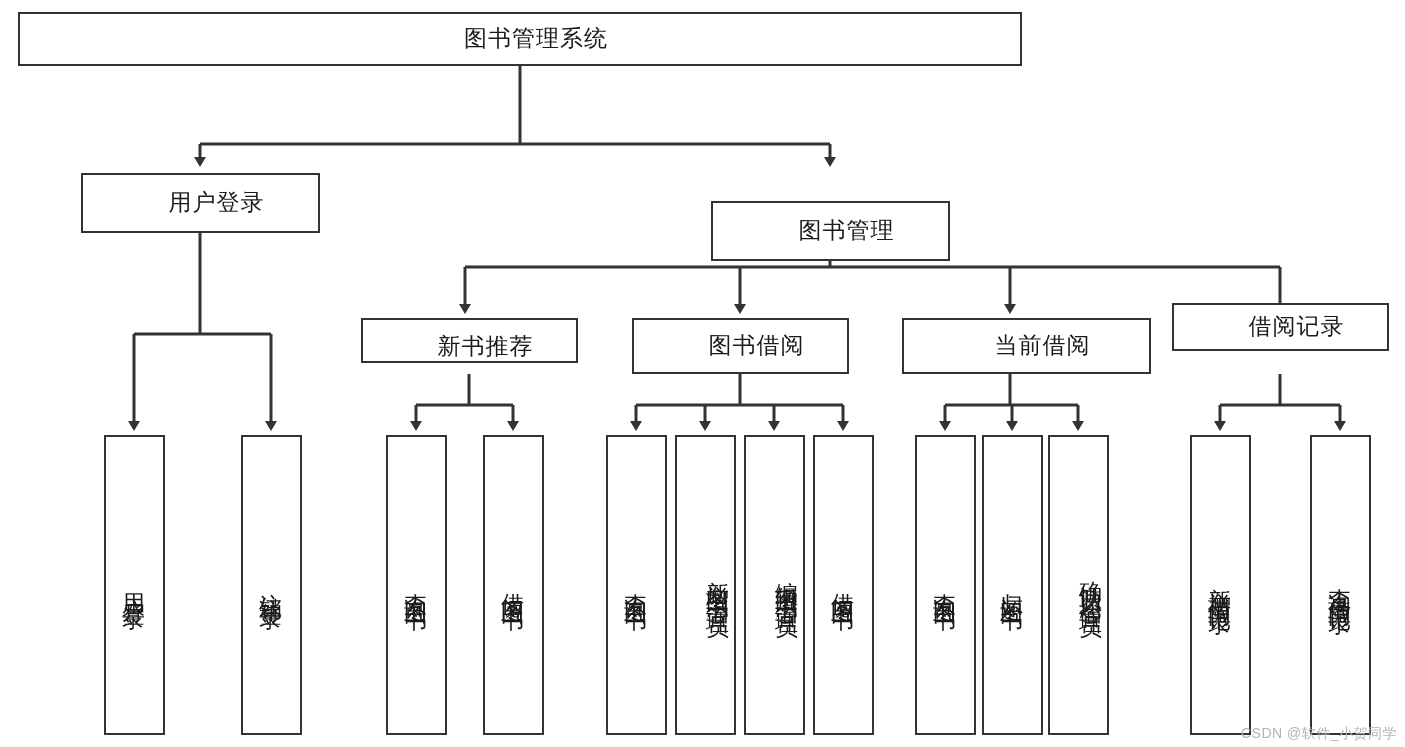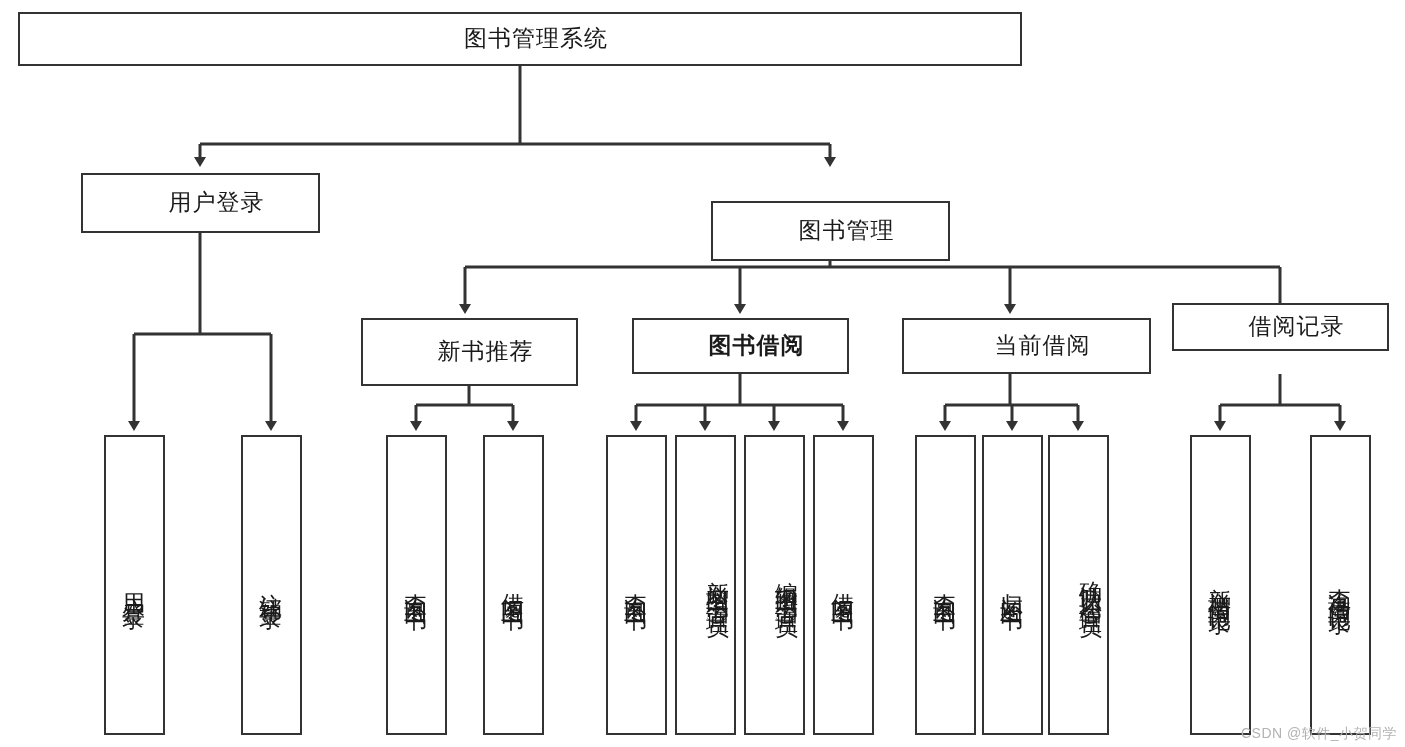--- a/index.html
+++ b/index.html
@@ -127,24 +127,24 @@
     <span>图书管理系统</span>
   </div>
 
   <div class="node h" style="left:81px; top:173px; width:239px; height:60px;">
     <span>用户登录</span>
   </div>
   <div class="node h" style="left:711px; top:173px; width:239px; height:60px;margin-top:28px;">
     <span>图书管理</span>
   </div>
 
-  <div class="node h" style="left:361px; top:318px; width:217px; height:68px;">
+  <div class="node h" style="left:361px; top:318px; width:217px; height:45px;align-items:flex-end;">
     <span>新书推荐</span>
   </div>
-  <div class="node h" style="left:632px; top:318px; width:217px; height:56px;font-weight:bold;">
+  <div class="node h" style="left:632px; top:318px; width:217px; height:56px;">
     <span>图书借阅</span>
   </div>
   <div class="node h" style="left:902px; top:318px; width:249px; height:56px;">
     <span>当前借阅</span>
   </div>
   <div class="node h" style="left:1172px; top:303px; width:217px; height:48px;font-family:Liberation Serif, serif;">
     <span>借阅记录</span>
   </div>
 
   <div class="node v" style="left:104px; top:435px; width:61px; height:300px;">

